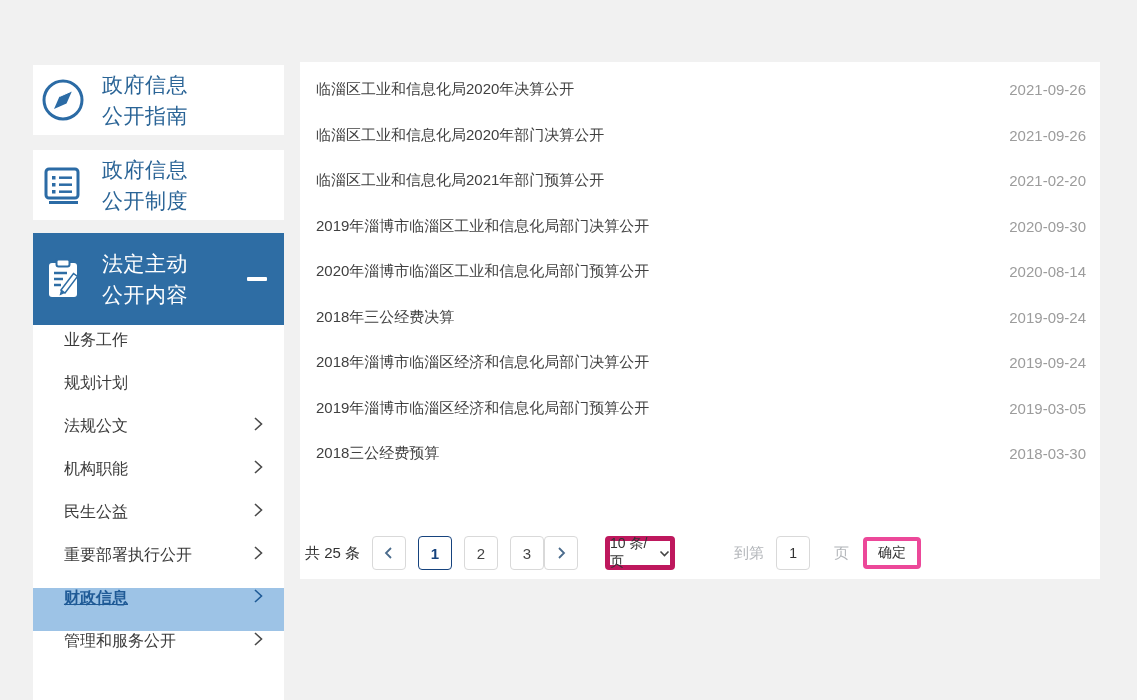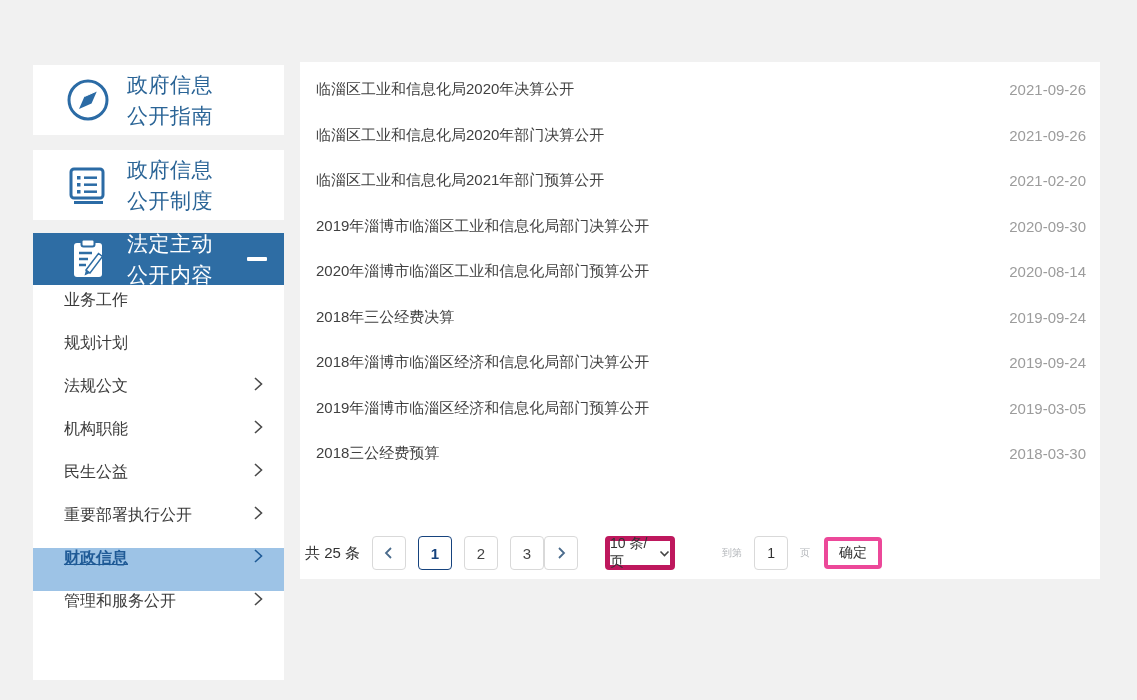--- a/index.html
+++ b/index.html
@@ -4,24 +4,24 @@
 <style>
   html,body{margin:0;padding:0;}
   body{
     position:relative;width:1137px;height:700px;overflow:hidden;
     background:#f1f1f1;
     font-family:"Liberation Sans","DejaVu Sans",sans-serif;
   }
   
   .sidebar{position:absolute;left:33px;top:65px;width:251px;}
   .card{display:flex;align-items:center;height:70px;background:#ffffff;
-        padding-left:32px;box-sizing:border-box;cursor:pointer;}
+        padding-left:7px;box-sizing:border-box;cursor:pointer;}
   .card-guide{margin-bottom:15px;}
   .card-rules{margin-bottom:13px;}
-  .card-active{height:52px;background:#2e6da4;position:relative;}
+  .card-active{height:92px;background:#2e6da4;position:relative;}
   .card .icon-box{width:46px;height:46px;flex:0 0 46px;margin-right:16px;}
   .card-label{font-size:21px;line-height:31px;color:#2a6496;letter-spacing:.5px;}
   .card-active .card-label{color:#ffffff;}
   .minus-bar{position:absolute;right:17px;top:50%;margin-top:-2px;width:20px;height:4px;
              background:#ffffff;border-radius:1px;}
   .menu{background:#ffffff;height:395px;box-sizing:border-box;padding-top:5px;}
   .menu-item{display:flex;align-items:flex-start;justify-content:space-between;
              height:43px;padding:0 20px 0 31px;font-size:16px;color:#3a3a3a;cursor:pointer;}
   .menu-item .chev{display:flex;color:#4a4a4a;}
   .menu-item.highlighted{background:#9dc3e6;color:#1f5a96;font-weight:bold;text-decoration:underline;}
@@ -42,21 +42,21 @@
         display:inline-flex;align-items:center;justify-content:center;margin-right:12px;
         font-size:15px;color:#444444;box-sizing:border-box;cursor:pointer;}
   .pbtn:last-child{margin-right:0;}
   .pbtn.active{border-color:#16437e;color:#16437e;font-weight:bold;}
   .pages{display:inline-flex;}
   .arrow{color:#4a6b8c;display:flex;}
   .select{display:inline-flex;align-items:center;justify-content:center;gap:7px;
           width:70px;height:34px;border:5px solid #be185d;border-radius:4px;background:#ffffff;
           margin-left:15px;font-size:14px;color:#333333;box-sizing:border-box;cursor:pointer;}
   .jump{display:inline-flex;align-items:center;margin-left:47px;}
-  .jump-text{font-size:10px;color:#b3b6ba;white-space:nowrap;}
+  .jump-text{font-size:15px;color:#b3b6ba;white-space:nowrap;margin-left:12px;}
   .jump-input{width:34px;height:34px;border:1px solid #d9d9d9;border-radius:4px;
               text-align:center;margin:0 12px;font-size:14px;color:#333333;
               box-sizing:border-box;background:#ffffff;outline:none;}
   .confirm{height:32px;padding:0 11px;border:4px solid #ec4899;border-radius:4px;
            background:#ffffff;font-size:14px;color:#333333;margin-left:14px;cursor:pointer;
            font-family:inherit;}
 </style>
 </head>
 <body>
 

